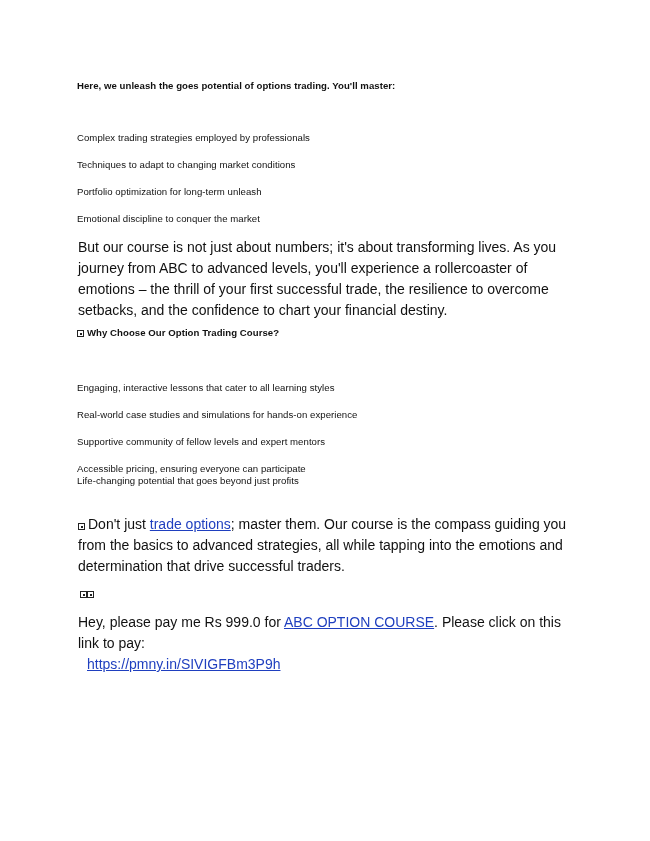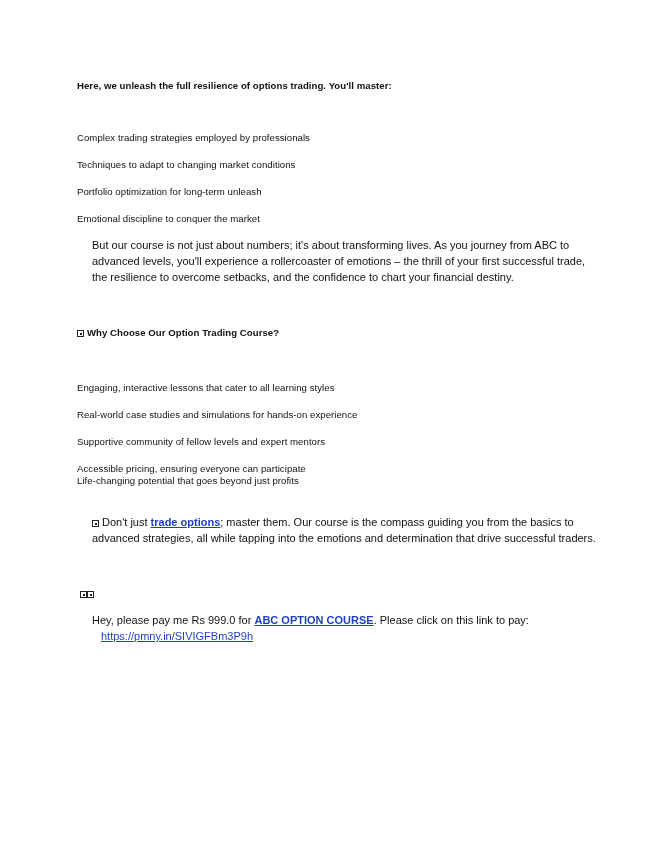--- a/index.html
+++ b/index.html
@@ -1,32 +1,32 @@
 <!DOCTYPE html>
 <html><head>
 <meta charset="utf-8">
 <style>
   html, body { margin: 0; padding: 0; background: #ffffff; }
   body { width: 650px; height: 841px; position: relative; overflow: hidden;
          font-family: "Liberation Sans", sans-serif; color: #111; }
   .page { position: absolute; left: 77px; top: 0; width: 520px; }
   .line { position: absolute; left: 0; font-size: 9.6px; line-height: 17px; white-space: nowrap; letter-spacing: 0.05px; }
   .bold { font-weight: bold; }
-  .para { position: absolute; left: 15px; font-size: 11px; line-height: 16px; width: 505px; }
-  a.link { color: #1f3fbf; text-decoration: underline; font-weight: bold; }
+  .para { position: absolute; left: 1px; font-size: 14px; line-height: 21px; width: 505px; }
+  a.link { color: #1f3fbf; text-decoration: underline; font-weight: normal; }
   a.url { color: #1f3fbf; text-decoration: underline; padding-left: 9px; }
   .box { display: inline-block; width: 7px; height: 7px; border: 1px solid #222; margin-right: 3px; vertical-align: -1px; position: relative; box-sizing: border-box; }
   .box::after { content: ""; position: absolute; left: 1.5px; top: 1.5px; width: 2px; height: 2px; background: #222; }
 </style>
 </head>
 <body>
 
 <div class="page">
 
-  <div class="line bold" style="top:77px">Here, we unleash the full resilience of options trading. You'll master:</div>
+  <div class="line bold" style="top:77px">Here, we unleash the goes potential of options trading. You'll master:</div>
 
   <div class="line" style="top:129px">Complex trading strategies employed by professionals</div>
   <div class="line" style="top:156px">Techniques to adapt to changing market conditions</div>
   <div class="line" style="top:183px">Portfolio optimization for long-term unleash</div>
   <div class="line" style="top:210px">Emotional discipline to conquer the market</div>
 
   <div class="para" style="top:237px">But our course is not just about numbers; it's about transforming lives. As you journey from ABC to advanced levels, you'll experience a rollercoaster of emotions – the thrill of your first successful trade, the resilience to overcome setbacks, and the confidence to chart your financial destiny.</div>
 
   <div class="line bold" style="top:324px">
     <span class="box"></span><span>Why Choose Our Option Trading Course?</span>

